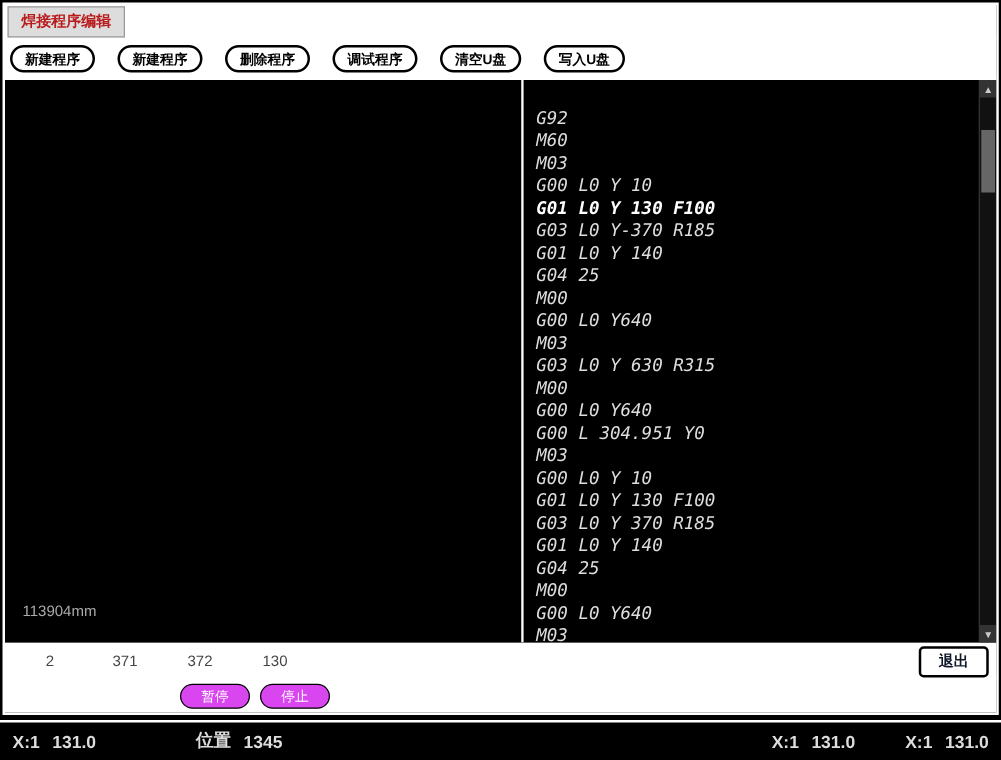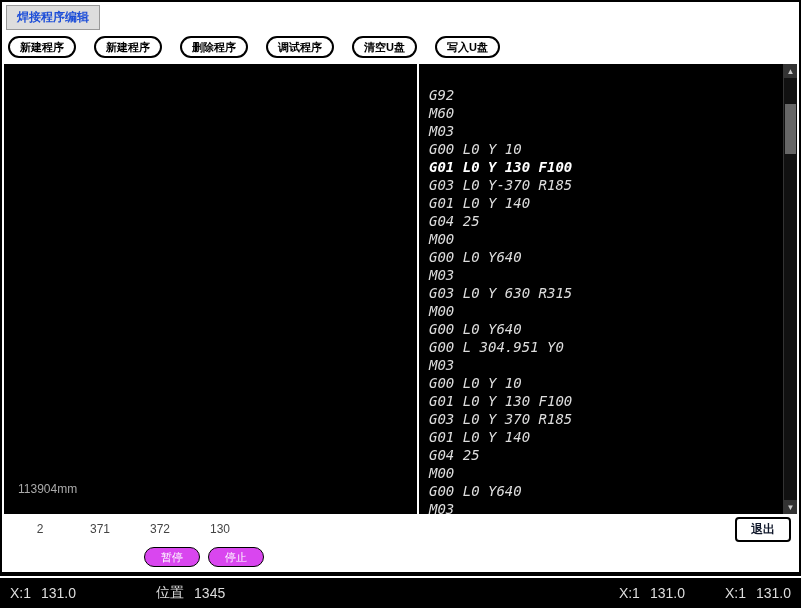--- a/index.html
+++ b/index.html
@@ -24,21 +24,21 @@
     .title-area {
       height: 28px;
       border-bottom: 2px solid #fff;
       display: flex;
       align-items: center;
       padding: 2px;
       background: #fff;
     }
     .title-label {
       background: #ddd;
-      color: #1d4ed8;
+      color: #b91c1c;
       padding: 3px 10px;
       border: 1px solid #999;
       font-size: 12px;
       font-weight: bold;
     }
     .toolbar {
       height: 32px;
       border-bottom: 2px solid #fff;
       display: flex;
       align-items: center;
@@ -196,20 +196,21 @@
       display: flex;
       align-items: center;
       color: #ddd;
       font-size: 14px;
       padding: 0 10px;
     }
     .status-item {
       display: flex;
       gap: 10px;
       align-items: center;
+      font-weight: bold;
     }
     .status-sep { width: 40px; }
     .status-group-right {
       margin-left: auto;
       display: flex;
       gap: 40px;
     }
   </style>
 </head>
 <body>

